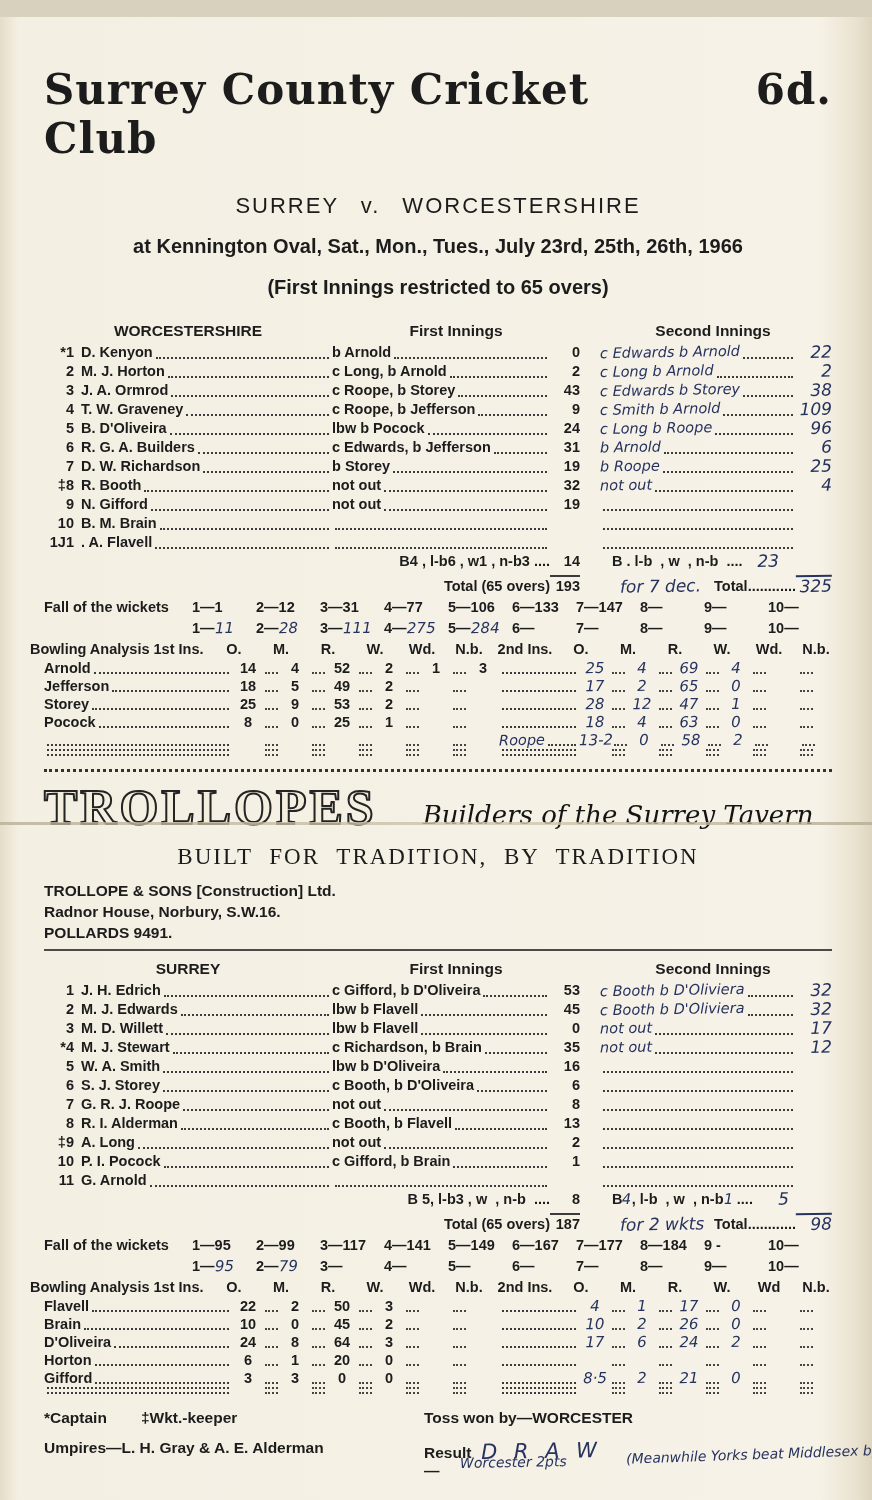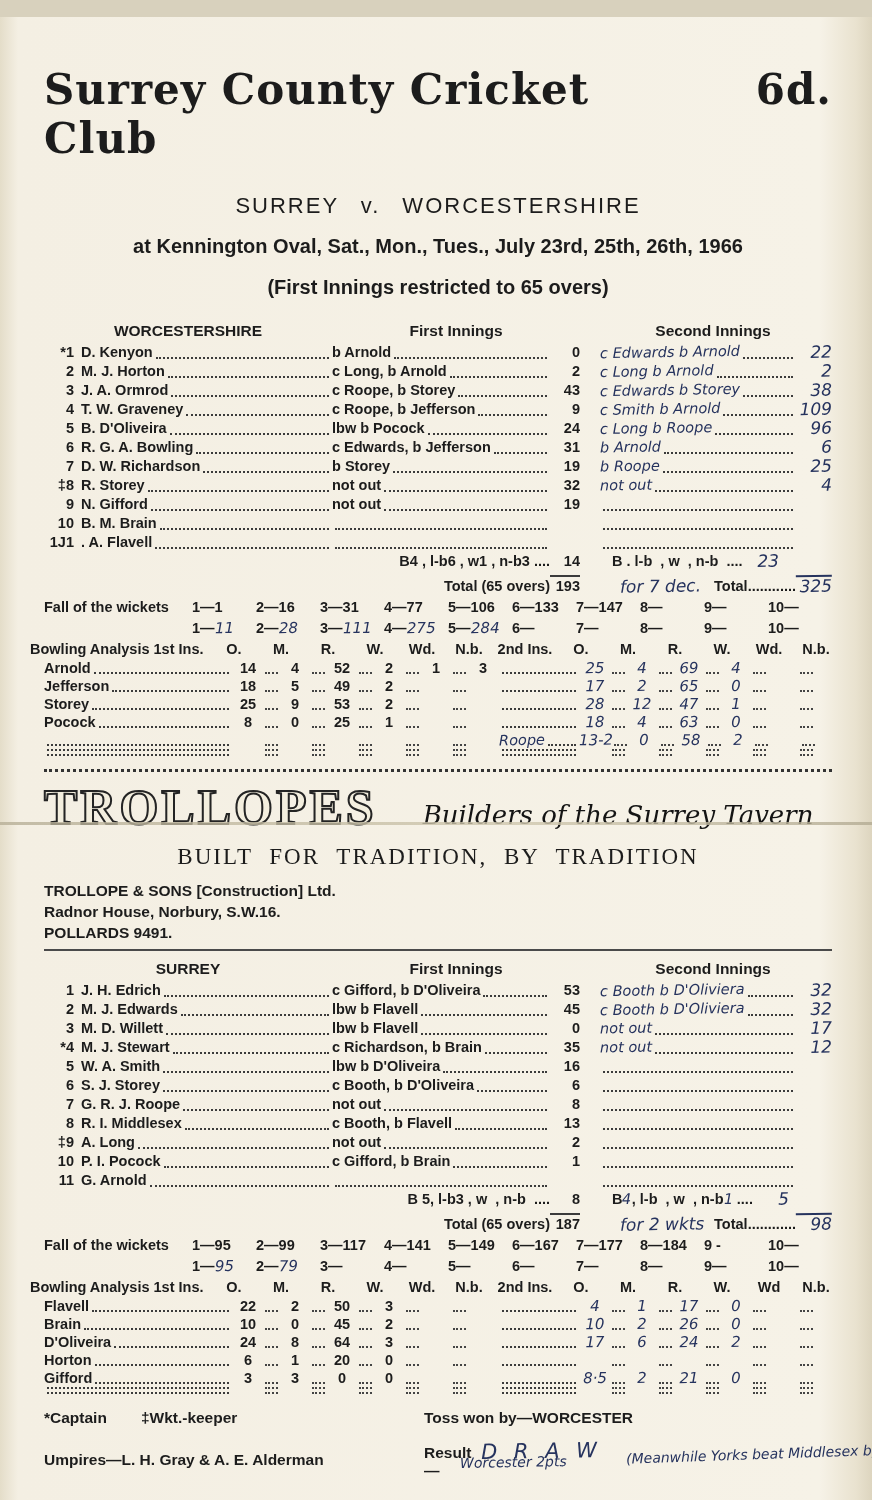--- a/index.html
+++ b/index.html
@@ -59,21 +59,21 @@
   .crease{position:absolute;left:-44px;right:-40px;top:44px;height:3px;
           background:linear-gradient(90deg,#b7af97,#cfc7ae 60%,#b3ab93);opacity:.8;}
   .ad-top{display:flex;align-items:baseline;gap:46px;}
   .brand{font-family:"Liberation Serif",serif;font-weight:700;font-size:50px;letter-spacing:3px;
          color:#f3eede;-webkit-text-stroke:2px #242424;text-shadow:0 0 1px #242424;}
   .tagline{font-family:"DejaVu Serif",serif;font-style:italic;font-size:26px;color:#141414;}
   .slogan{font-family:"Liberation Serif",serif;font-size:23px;letter-spacing:2px;word-spacing:9px;
           text-align:center;margin:8px 0 10px 0;}
   .adline{font-weight:700;font-size:15.5px;line-height:21px;white-space:pre;}
   
-  .frow{display:flex;align-items:center;font-weight:700;font-size:15.5px;margin-top:12px;}
+  .frow{display:flex;align-items:flex-start;font-weight:700;font-size:15.5px;margin-top:12px;}
   .fleft{flex:0 0 380px;display:flex;gap:34px;white-space:pre;}
   .result{position:relative;display:flex;align-items:baseline;}
   .draw{font-size:21px;letter-spacing:5px;margin-left:10px;}
   .pts{position:absolute;left:36px;top:15px;font-size:14px;}
   .rnote{margin-left:24px;font-size:14px;transform:rotate(-2deg);}
   .hours{display:flex;gap:26px;font-weight:700;font-size:15.5px;margin-top:22px;white-space:pre;}
 </style>
 </head>
 <body>
 
@@ -183,21 +183,21 @@
           <div class="zsi">
             <span class="hw sline">c Long b Roope</span>
             <span class="dots"></span>
             <span class="runs hw">96</span>
           </div>
         </div>
 
         <div class="row">
           <div class="zleft">
             <span class="bnum">6</span>
-            <span class="bname">R. G. A. Bowling</span>
+            <span class="bname">R. G. A. Builders</span>
             <span class="dots"></span>
           </div>
           <div class="zfi">
             <span class="ftext">c Edwards, b Jefferson</span>
             <span class="dots"></span>
             <span class="runs">31</span>
           </div>
           <div class="zsi">
             <span class="hw sline">b Arnold</span>
             <span class="dots"></span>
@@ -219,21 +219,21 @@
           <div class="zsi">
             <span class="hw sline">b Roope</span>
             <span class="dots"></span>
             <span class="runs hw">25</span>
           </div>
         </div>
 
         <div class="row">
           <div class="zleft">
             <span class="bnum">‡8</span>
-            <span class="bname">R. Storey</span>
+            <span class="bname">R. Booth</span>
             <span class="dots"></span>
           </div>
           <div class="zfi">
             <span class="ftext">not out</span>
             <span class="dots"></span>
             <span class="runs">32</span>
           </div>
           <div class="zsi">
             <span class="hw sline">not out</span>
             <span class="dots"></span>
@@ -323,21 +323,21 @@
         <span class="ftext tfill">Total............</span>
         <span class="runs hw big hsum">325</span>
       </div>
     </div>
 
     <div class="row fow">
       <div class="fowlabel">Fall of the wickets</div>
       <div class="fowitems">
 
       <span class="fowitem">1—1</span>
-            <span class="fowitem">2—16</span>
+            <span class="fowitem">2—12</span>
             <span class="fowitem">3—31</span>
             <span class="fowitem">4—77</span>
             <span class="fowitem">5—106</span>
             <span class="fowitem">6—133</span>
             <span class="fowitem">7—147</span>
             <span class="fowitem">8—</span>
             <span class="fowitem">9—</span>
             <span class="fowitem">10—</span>
           </div>
     </div>
@@ -754,21 +754,21 @@
           <div class="zsi">
             <span class="hw sline"></span>
             <span class="dots"></span>
             <span class="runs hw"></span>
           </div>
         </div>
 
         <div class="row">
           <div class="zleft">
             <span class="bnum">8</span>
-            <span class="bname">R. I. Middlesex</span>
+            <span class="bname">R. I. Alderman</span>
             <span class="dots"></span>
           </div>
           <div class="zfi">
             <span class="ftext">c Booth, b Flavell</span>
             <span class="dots"></span>
             <span class="runs">13</span>
           </div>
           <div class="zsi">
             <span class="hw sline"></span>
             <span class="dots"></span>

